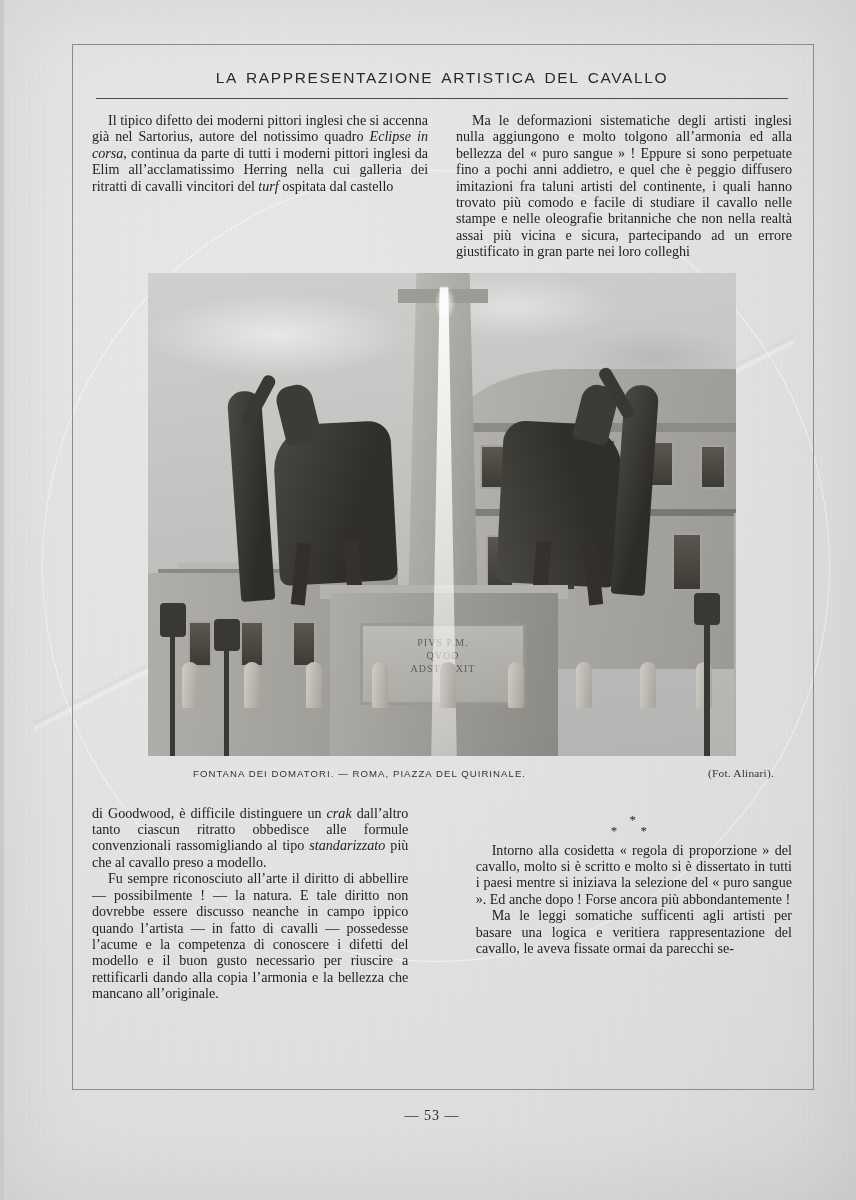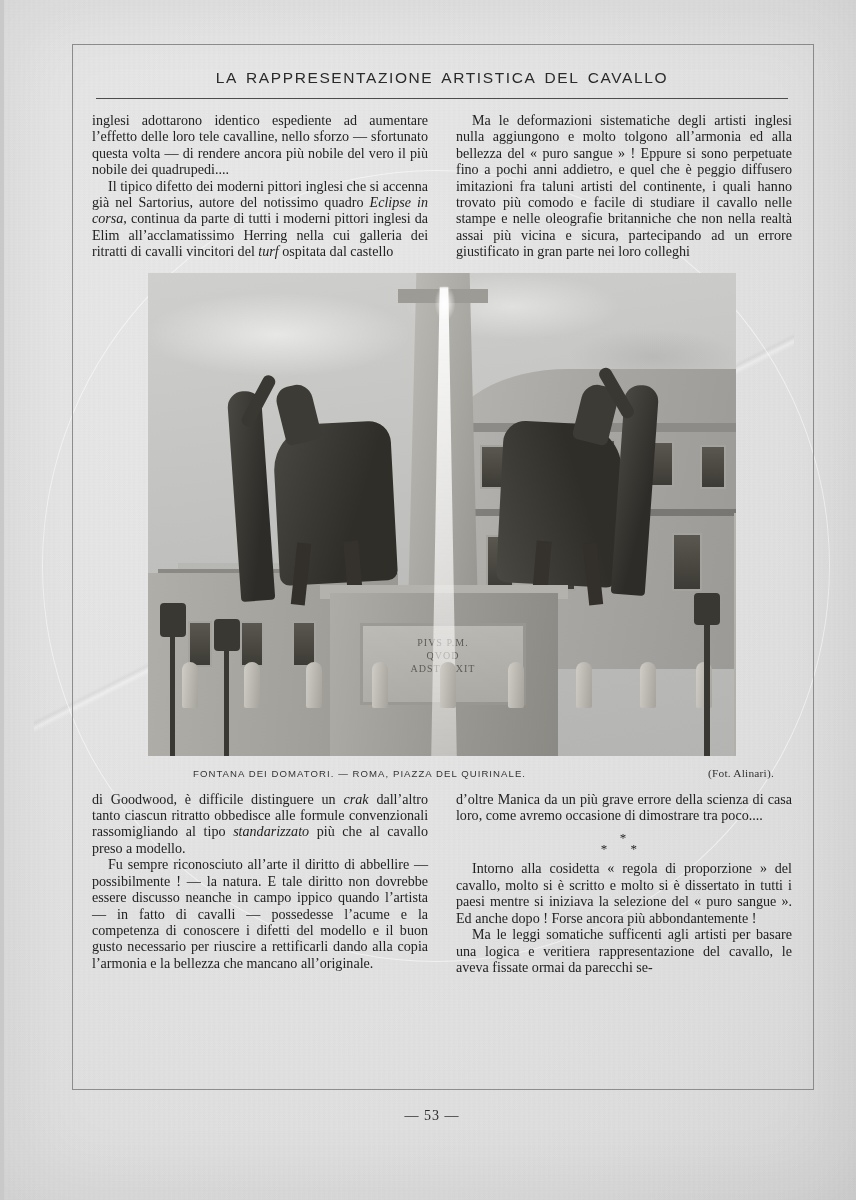--- a/index.html
+++ b/index.html
@@ -336,21 +336,20 @@
 
   <div class="page-frame"></div>
 
   <div class="page-inner">
 
     <div class="running-head">LA RAPPRESENTAZIONE ARTISTICA DEL CAVALLO</div>
     <div class="head-rule"></div>
 
     <div class="columns">
       <div class="col col-left">
-        <p><span>inglesi adottarono identico espediente ad aumentare l’effetto delle loro tele cavalline, nello sforzo — sfortunato questa volta — di rendere ancora più nobile del vero il più nobile dei quadrupedi....</span></p>
         <p class="indent"><span>Il tipico difetto dei moderni pittori inglesi che si accenna già nel Sartorius, autore del notissimo quadro </span><i>Eclipse in corsa</i><span>, continua da parte di tutti i moderni pittori inglesi da Elim all’acclamatissimo Herring nella cui galleria dei ritratti di cavalli vincitori del </span><i>turf</i><span> ospitata dal castello</span></p>
       </div>
       <div class="col-gap"></div>
       <div class="col col-right">
         <p class="indent">Ma le deformazioni sistematiche degli artisti inglesi nulla aggiungono e molto tolgono all’armonia ed alla bellezza del « puro sangue » ! Eppure si sono perpetuate fino a pochi anni addietro, e quel che è peggio diffusero imitazioni fra taluni artisti del continente, i quali hanno trovato più comodo e facile di studiare il cavallo nelle stampe e nelle oleografie britanniche che non nella realtà assai più vicina e sicura, partecipando ad un errore giustificato in gran parte nei loro colleghi</p>
       </div>
     </div>
 
     <div class="plate">
       <div class="plate-photo">
@@ -425,28 +424,27 @@
         <div class="lamp-post" style="left:546px; top:320px; width:26px; height:32px; border-radius:4px;"></div>
 
       </div>
 
       <div class="caption-row">
         <span class="caption-title">FONTANA DEI DOMATORI. — ROMA, PIAZZA DEL QUIRINALE.</span>
         <span class="caption-credit">(Fot. Alinari).</span>
       </div>
     </div>
 
-    <div class="columns" style="margin-top:12px;">
+    <div class="columns" style="margin-top:26px;gap:20px;">
       <div class="col col-left">
         <p><span>di Goodwood, è difficile distinguere un </span><i>crak</i><span> dall’altro tanto ciascun ritratto obbedisce alle formule convenzionali rassomigliando al tipo </span><i>standarizzato</i><span> più che al cavallo preso a modello.</span></p>
         <p class="indent">Fu sempre riconosciuto all’arte il diritto di abbellire — possibilmente ! — la natura. E tale diritto non dovrebbe essere discusso neanche in campo ippico quando l’artista — in fatto di cavalli — possedesse l’acume e la competenza di conoscere i difetti del modello e il buon gusto necessario per riuscire a rettificarli dando alla copia l’armonia e la bellezza che mancano all’originale.</p>
       </div>
       <div class="col-gap"></div>
       <div class="col col-right">
-        <p>d’oltre Manica da un più grave errore della scienza di casa loro, come avremo occasione di dimostrare tra poco....</p>
         <div class="asterism">
           <span class="top">*</span>
           <span class="bottom">*  *</span>
         </div>
         <p class="indent">Intorno alla cosidetta « regola di proporzione » del cavallo, molto si è scritto e molto si è dissertato in tutti i paesi mentre si iniziava la selezione del « puro sangue ». Ed anche dopo ! Forse ancora più abbondantemente !</p>
         <p class="indent">Ma le leggi somatiche sufficenti agli artisti per basare una logica e veritiera rappresentazione del cavallo, le aveva fissate ormai da parecchi se-</p>
       </div>
     </div>
 
   </div>

